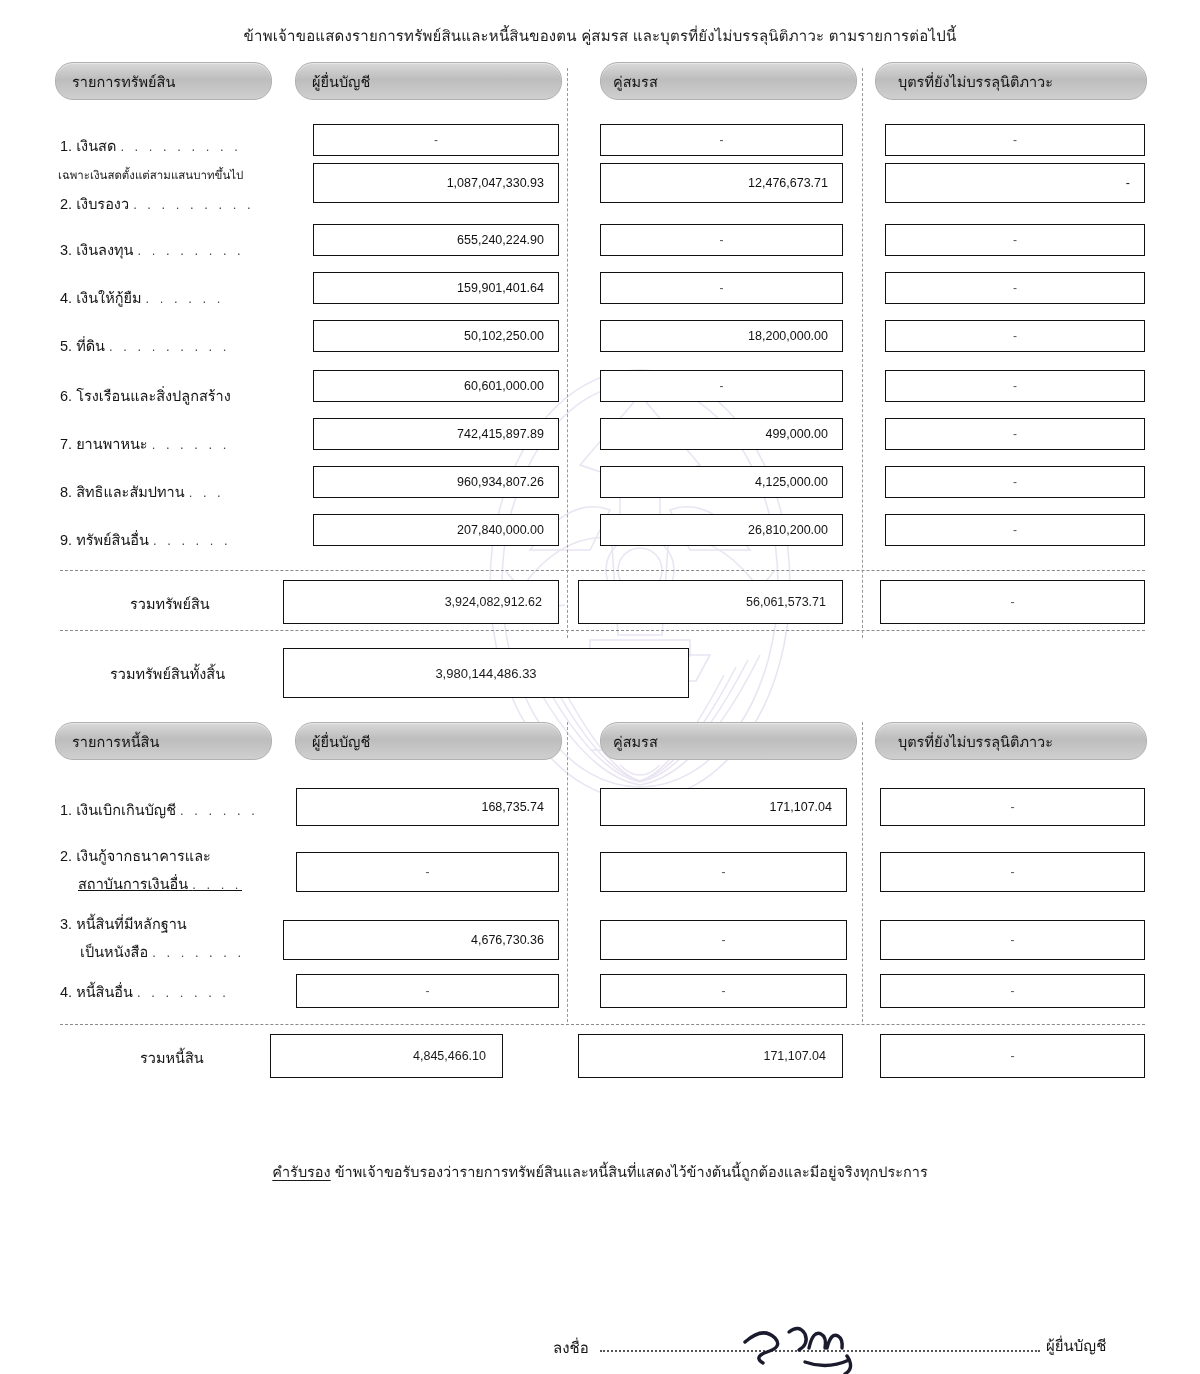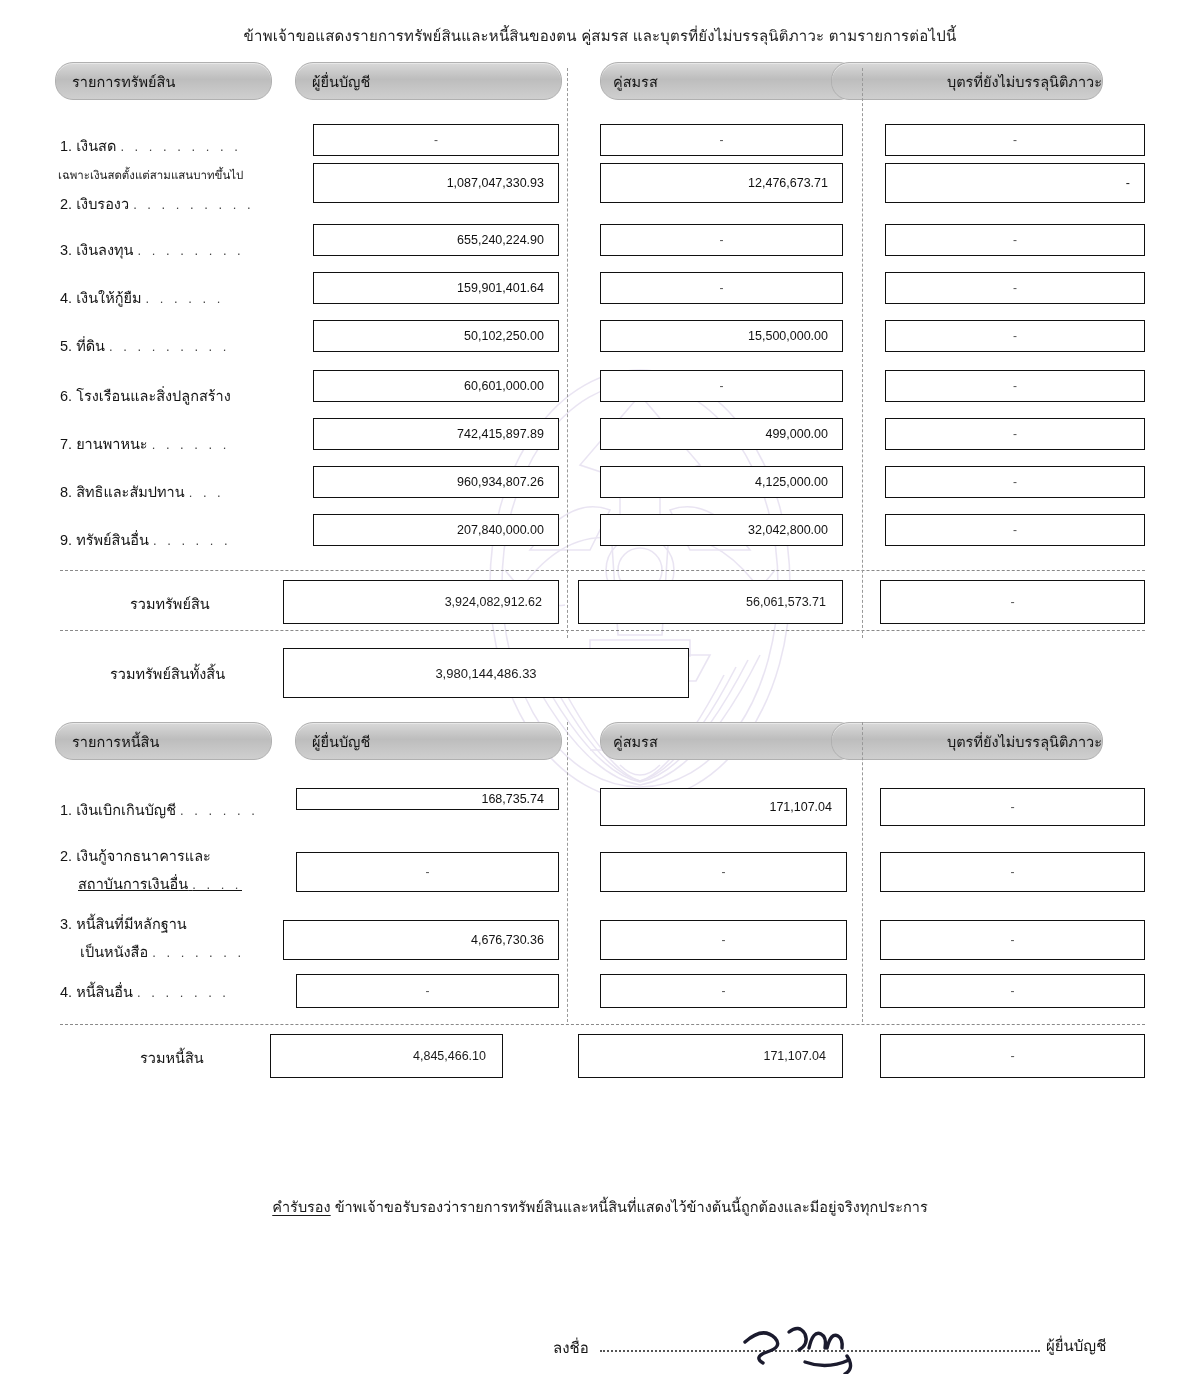--- a/index.html
+++ b/index.html
@@ -35,21 +35,21 @@
     background:linear-gradient(180deg,#d9d9d9 0%,#bdbdbd 45%,#cfcfcf 100%);
     border:1px solid #b0b0b0;
     display:flex;align-items:center;
     box-shadow:inset 0 1px 0 #e8e8e8;
     color:#141414;font-size:14.5px;
   }
   .pill span{padding-left:16px;white-space:nowrap;}
   .pill.c0{left:55px;width:215px;}
   .pill.c1{left:295px;width:265px;}
   .pill.c2{left:600px;width:255px;}
-  .pill.c3{left:831px;width:270px;justify-content:flex-end;}
+  .pill.c3{left:875px;width:270px;}
   .pill.c2 span{padding-left:12px;}
   .pill.c3 span{padding-left:22px;}
 
   
   .vsep{position:absolute;border-left:1px dashed #999;z-index:1;}
 
   .itemrow{position:relative;}
   .lbl{
     position:absolute;left:60px;font-size:14.5px;white-space:nowrap;color:#141414;
   }
@@ -176,21 +176,21 @@
         <div class="box b1" style="top:2px;">159,901,401.64</div>
         <div class="box b2 empty" style="top:2px;">-</div>
         <div class="box b3 empty" style="top:2px;">-</div>
       </div>
 
       <div class="itemrow" style="height:50px;">
         <div class="lbl" style="top:16px;"><span>5.</span>
           <span>ที่ดิน</span>
           <span class="dots">. . . . . . . . .</span></div>
         <div class="box b1" style="top:2px;">50,102,250.00</div>
-        <div class="box b2" style="top:2px;">15,500,000.00</div>
+        <div class="box b2" style="top:2px;">18,200,000.00</div>
         <div class="box b3 empty" style="top:2px;">-</div>
       </div>
 
       <div class="itemrow" style="height:50px;">
         <div class="lbl" style="top:16px;"><span>6.</span>
           <span>โรงเรือนและสิ่งปลูกสร้าง</span></div>
         <div class="box b1" style="top:2px;">60,601,000.00</div>
         <div class="box b2 empty" style="top:2px;">-</div>
         <div class="box b3 empty" style="top:2px;">-</div>
       </div>
@@ -211,21 +211,21 @@
         <div class="box b1" style="top:0px;">960,934,807.26</div>
         <div class="box b2" style="top:0px;">4,125,000.00</div>
         <div class="box b3 empty" style="top:0px;">-</div>
       </div>
 
       <div class="itemrow" style="height:56px;">
         <div class="lbl" style="top:14px;"><span>9.</span>
           <span>ทรัพย์สินอื่น</span>
           <span class="dots">. . . . . .</span></div>
         <div class="box b1" style="top:0px;">207,840,000.00</div>
-        <div class="box b2" style="top:0px;">32,042,800.00</div>
+        <div class="box b2" style="top:0px;">26,810,200.00</div>
         <div class="box b3 empty" style="top:0px;">-</div>
       </div>
 
       <div class="itemrow" style="height:66px;">
         <div class="hsep" style="top:0px;"></div>
         <div class="totlbl" style="left:130px;top:22px;">รวมทรัพย์สิน</div>
         <div class="totbox" style="left:283px;width:276px;top:10px;">3,924,082,912.62</div>
         <div class="totbox" style="left:578px;width:265px;top:10px;">56,061,573.71</div>
         <div class="totbox center" style="left:880px;width:265px;top:10px;color:#555;">-</div>
       </div>
@@ -254,21 +254,21 @@
           </div>
         <div class="pill c3" style="top:8px;">
             <span>บุตรที่ยังไม่บรรลุนิติภาวะ</span>
           </div>
       </div>
 
       <div class="itemrow" style="height:62px;">
         <div class="lbl" style="top:22px;"><span>1.</span>
           <span>เงินเบิกเกินบัญชี</span>
           <span class="dots">. . . . . .</span></div>
-        <div class="box b1" style="top:12px;height:22px;left:296px;width:263px;">168,735.74</div>
+        <div class="box b1" style="top:12px;height:38px;left:296px;width:263px;">168,735.74</div>
         <div class="box b2" style="top:12px;height:38px;width:247px;">171,107.04</div>
         <div class="box b3" style="top:12px;height:38px;left:880px;width:265px;justify-content:center;padding-right:0;color:#555;">-</div>
       </div>
 
       <div class="itemrow" style="height:72px;">
         <div class="lbl" style="top:6px;"><span>2.</span>
           <span>เงินกู้จากธนาคารและ</span></div>
         <div class="lbl" style="top:34px;left:78px;text-decoration:underline;"><span>สถาบันการเงินอื่น</span>
           <span class="dots">. . . .</span></div>
         <div class="box b1 empty" style="top:14px;height:40px;left:296px;width:263px;">-</div>
@@ -298,21 +298,21 @@
       <div class="itemrow" style="height:66px;">
         <div class="hsep" style="top:0px;"></div>
         <div class="totlbl" style="left:140px;top:22px;">รวมหนี้สิน</div>
         <div class="totbox" style="left:270px;width:233px;top:10px;">4,845,466.10</div>
         <div class="totbox" style="left:578px;width:265px;top:10px;">171,107.04</div>
         <div class="totbox center" style="left:880px;width:265px;top:10px;color:#555;">-</div>
       </div>
 
     </div>
 
-    <div class="certify" style="top:1195px;">
+    <div class="certify" style="top:1160px;">
       <u>คำรับรอง</u>
       <span>ข้าพเจ้าขอรับรองว่ารายการทรัพย์สินและหนี้สินที่แสดงไว้ข้างต้นนี้ถูกต้องและมีอยู่จริงทุกประการ</span>
     </div>
 
     <svg class="sig" width="190" height="70" viewBox="0 0 190 70" aria-hidden="true">
       <g fill="none" stroke="#1b1b2e" stroke-width="3.4" stroke-linecap="round">
         <path d="M10 30 q18 -16 30 -4 q8 9 -8 14 q-14 5 -4 11"></path>
         <path d="M54 20 q10 -8 16 2 q4 10 -6 16"></path>
         <path d="M74 36 q4 -18 12 -14 q6 3 4 14"></path>
         <path d="M92 36 q4 -16 11 -12 q5 3 4 12"></path>

